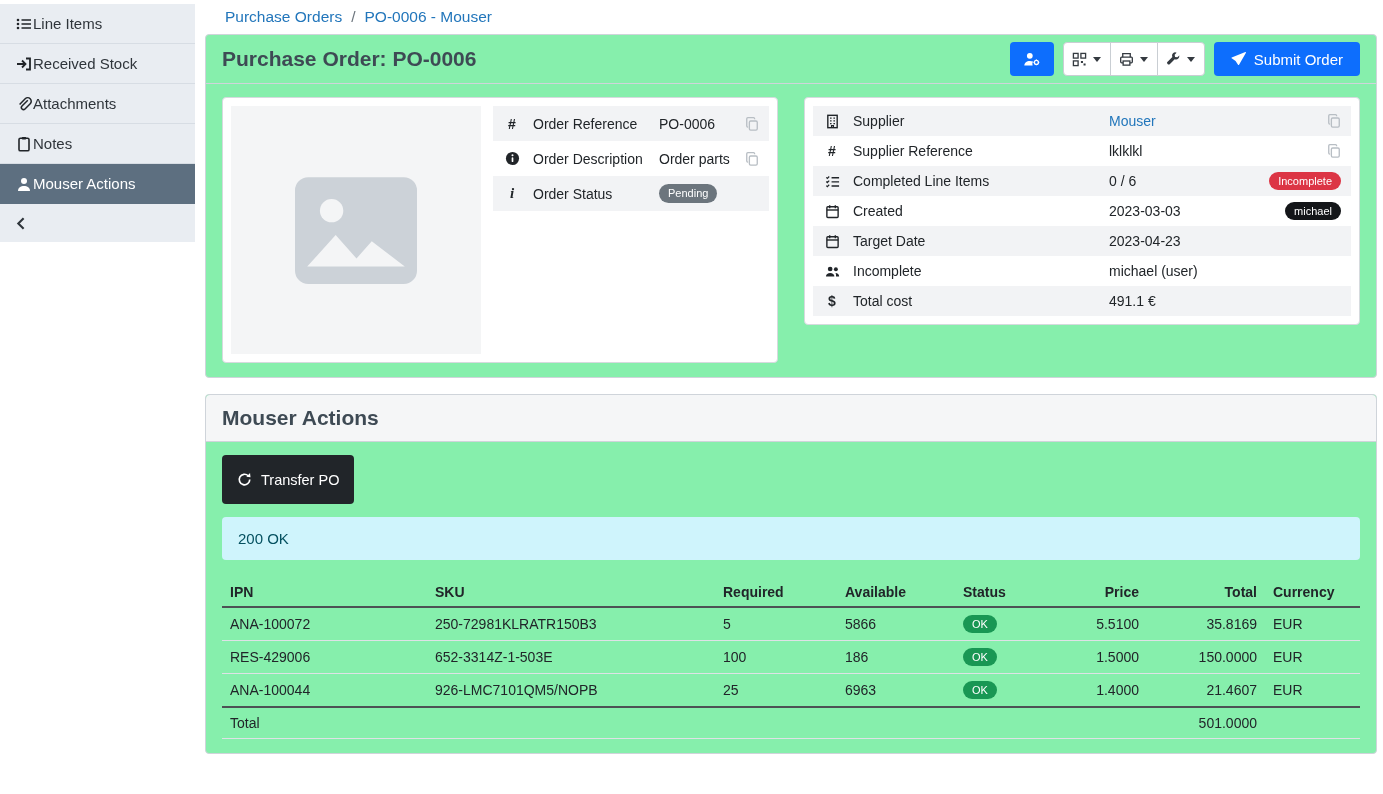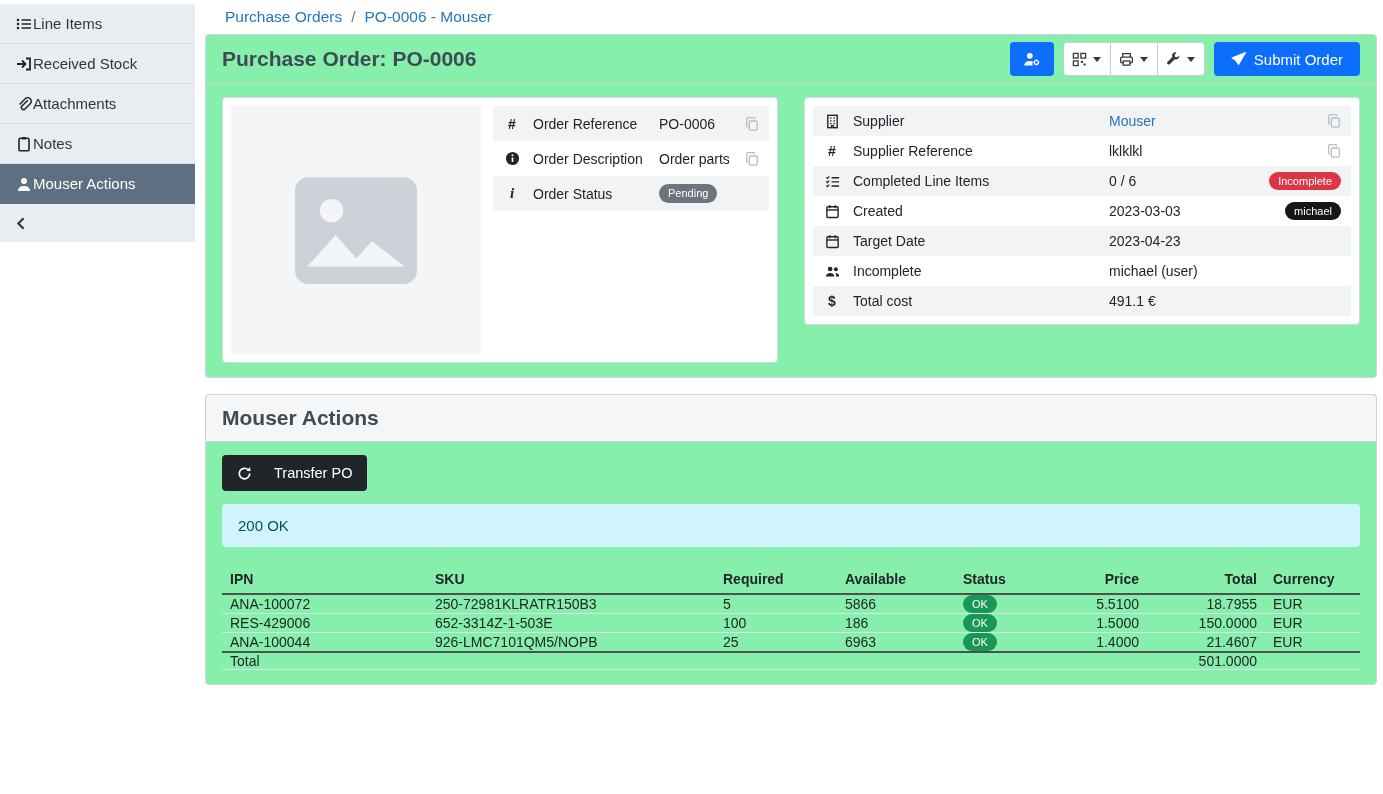--- a/index.html
+++ b/index.html
@@ -66,28 +66,28 @@
   .d-value{flex:1; min-width:0;}
   .d-right{margin-left:auto; display:flex; align-items:center;}
   .copy-ic{color:#b8bec4; cursor:pointer; display:inline-flex;}
   a.val-link{color:var(--link); text-decoration:none; cursor:pointer;}
   .badge{display:inline-block; font-size:11px; font-weight:400; color:#fff; padding:3px 9px; border-radius:10px; line-height:1.1;}
   .badge-secondary{background:var(--secondary);}
   .badge-danger{background:var(--danger);}
   .badge-dark{background:#141619;}
   .badge-success{background:var(--success);}
   
-  .transfer-btn{background:var(--dark); color:#fff; height:36px; padding:0 15px; gap:22px;
+  .transfer-btn{background:var(--dark); color:#fff; height:49px; padding:0 15px; gap:9px;
     display:inline-flex; align-items:center; border:none; border-radius:4px; font-size:14.5px; cursor:pointer; margin-bottom:13px;}
   .alert-info{background:var(--info-bg); color:var(--info-text); border-radius:4px;
     padding:13px 16px; font-size:15px; margin-bottom:18px;}
   
   table.results{width:100%; border-collapse:collapse; font-size:14px; table-layout:fixed;}
   table.results th{text-align:left; font-weight:600; padding:6px 8px; border-bottom:2px solid #4d5154;}
-  table.results td{padding:0 8px; border-top:1px solid #dee2e6;}
+  table.results td{padding:7px 8px; border-top:1px solid #dee2e6;}
   table.results tbody tr:first-child td{border-top:none;}
   table.results .num{text-align:right;}
   table.results tfoot td{border-top:2px solid #4d5154; border-bottom:1px solid #dee2e6;}
   svg{display:block;}
 </style>
 </head>
 <body>
 
 <nav class="sidebar">
   <div class="sb-item">
@@ -395,21 +395,21 @@
           </tr>
         </thead>
         <tbody>
           <tr>
             <td>ANA-100072</td>
             <td>250-72981KLRATR150B3</td>
             <td>5</td>
             <td>5866</td>
             <td><span class="badge badge-success">OK</span></td>
             <td class="num">5.5100</td>
-            <td class="num">18.7955</td>
+            <td class="num">35.8169</td>
             <td>EUR</td>
           </tr>
           <tr>
             <td>RES-429006</td>
             <td>652-3314Z-1-503E</td>
             <td>100</td>
             <td>186</td>
             <td><span class="badge badge-success">OK</span></td>
             <td class="num">1.5000</td>
             <td class="num">150.0000</td>

